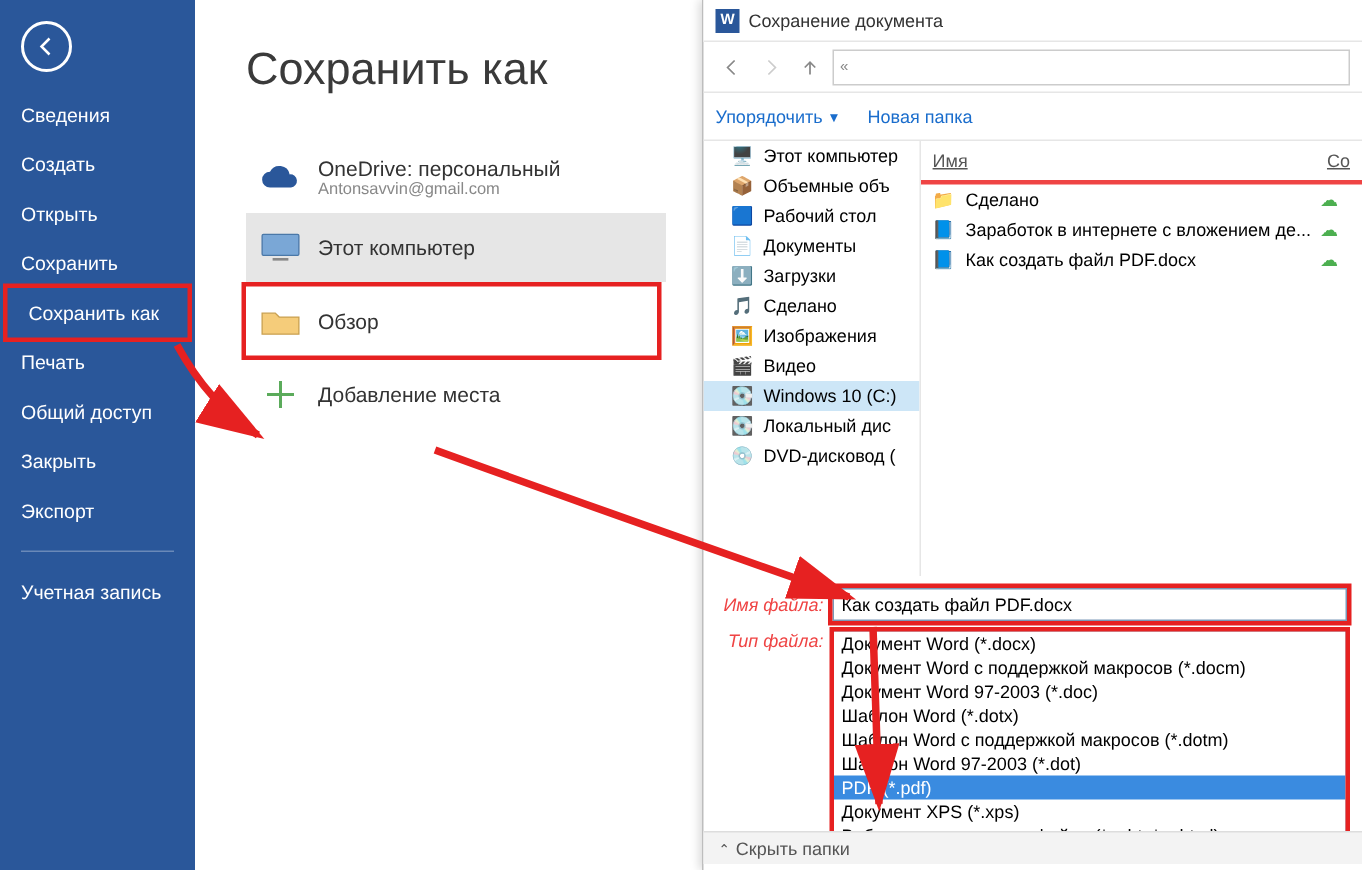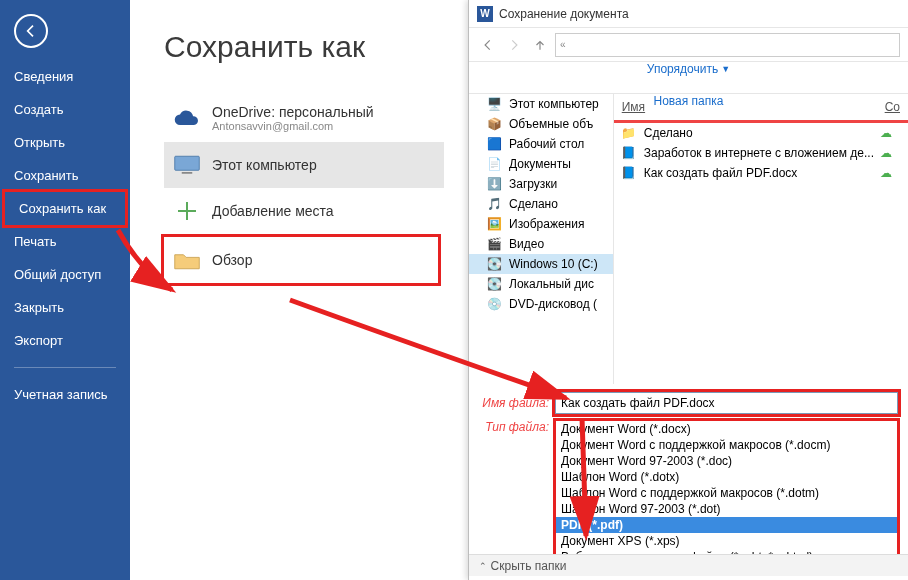--- a/index.html
+++ b/index.html
@@ -29,21 +29,21 @@
   
   .dialog { position: absolute; left: 468px; top: 0; width: 440px; height: 580px; background: #fff; border-left: 1px solid #bdbdbd; box-shadow: -2px 0 6px rgba(0,0,0,.15); }
   .dlg-titlebar { display: flex; align-items: center; height: 28px; padding: 0 8px; background: #fff; border-bottom: 1px solid #e6e6e6; }
   .dlg-word-icon { width: 16px; height: 16px; background: #2a579a; color: #fff; font-size: 10px; font-weight: bold; display: flex; align-items: center; justify-content: center; margin-right: 6px; }
   .dlg-title { font-size: 12px; color: #333; }
   .dlg-nav { display: flex; align-items: center; height: 34px; padding: 0 8px; gap: 4px; border-bottom: 1px solid #e6e6e6; }
   .nav-btn { width: 22px; height: 22px; display: flex; align-items: center; justify-content: center; color: #7a7a7a; cursor: pointer; }
   .crumb-bar { flex: 1; display: flex; align-items: center; gap: 2px; border: 1px solid #ccc; height: 24px; padding: 0 4px; font-size: 12px; color: #333; overflow: hidden; }
   .crumb-seg { padding: 0 4px; cursor: pointer; white-space: nowrap; }
   .crumb-sep { color: #888; font-size: 10px; }
-  .dlg-toolbar { display: flex; align-items: center; height: 32px; padding: 0 8px; gap: 18px; border-bottom: 1px solid #e6e6e6; flex-direction: column; }
+  .dlg-toolbar { display: flex; align-items: center; height: 32px; padding: 0 8px; gap: 18px; border-bottom: 1px solid #e6e6e6; }
   .tb-link { font-size: 12px; color: #1a6dcc; cursor: pointer; display: flex; align-items: center; gap: 3px; }
 
   .dlg-body { display: flex; height: 290px; }
   .tree { width: 150px; border-right: 1px solid #e6e6e6; overflow: hidden; font-size: 12px; }
   .tree-item { display: flex; align-items: center; gap: 6px; padding: 3px 4px 3px 18px; cursor: pointer; white-space: nowrap; }
   .tree-item.sel { background: #cde6f7; }
   .tree-icon { width: 16px; height: 14px; display: flex; align-items: center; justify-content: center; }
   .file-pane { flex: 1; font-size: 12px; }
   .fp-header { display: flex; padding: 6px 8px; color: #555; border-bottom: 3px solid #ef4444; text-decoration: underline; }
   .fp-header .col-name { flex: 1; }
@@ -54,21 +54,21 @@
 
   .dlg-fields { padding: 8px 10px 0 10px; font-size: 12px; }
   .field-row { display: flex; align-items: center; gap: 6px; margin-bottom: 6px; }
   .field-label { width: 70px; text-align: right; color: #ef4444; white-space: nowrap; font-style: italic; }
   .field-input { flex: 1; height: 22px; border: 1px solid #7a99b8; padding: 0 5px; font-size: 12px; background: #fff; }
   .field-hl { outline: 3px solid #e62121; }
 
   .dropdown { position: relative; flex: 1; }
   .dd-list { position: absolute; left: 0; top: 0; width: 100%; border: 1px solid #7a99b8; outline: 3px solid #e62121; outline-offset: -1px; background: #fff; max-height: 180px; overflow-y: hidden; }
   .dd-opt { padding: 1px 5px; font-size: 12px; white-space: nowrap; cursor: pointer; }
-  .dd-opt.sel { background: #3a8be0; color: #fff; font-weight: bold; }
+  .dd-opt.sel { background: #3a8be0; color: #fff; }
 
   .dlg-bottom { position: absolute; bottom: 4px; left: 0; right: 0; display: flex; align-items: center; padding: 0 10px; font-size: 12px; color: #555; background: #f3f3f3; height: 22px; border-top: 1px solid #ddd; }
   .hide-folders { cursor: pointer; display: flex; align-items: center; gap: 4px; }
 
   .author-row { margin-top: 34px; padding-left: 80px; font-size: 12px; color: #666; }
 </style>
 </head>
 <body>
 
 <div class="sidebar">
@@ -112,38 +112,38 @@
         <div class="loc-icon">
           <svg width="28" height="22" viewBox="0 0 32 24">
             <rect x="2" y="2" width="28" height="16" rx="1" fill="#7aa7d6" stroke="#4a78a8"></rect>
             <rect x="10" y="20" width="12" height="2" fill="#888"></rect>
           </svg>
         </div>
         <div>
           <div class="loc-text">Этот компьютер</div>
         </div>
       </div>
+      <div class="loc-item loc-highlight">
+        <div class="loc-icon">
+          <svg width="28" height="22" viewBox="0 0 32 24">
+            <path d="M2 6h10l3 3h15v13H2z" fill="#f5cc7a" stroke="#c9a050"></path>
+          </svg>
+        </div>
+        <div>
+          <div class="loc-text">Обзор</div>
+        </div>
+      </div>
       <div class="loc-item">
         <div class="loc-icon">
           <svg width="24" height="24" viewBox="0 0 24 24">
             <path d="M11 3h2v18h-2zM3 11h18v2H3z" fill="#5bab5b"></path>
           </svg>
         </div>
         <div>
           <div class="loc-text">Добавление места</div>
-        </div>
-      </div>
-      <div class="loc-item loc-highlight">
-        <div class="loc-icon">
-          <svg width="28" height="22" viewBox="0 0 32 24">
-            <path d="M2 6h10l3 3h15v13H2z" fill="#f5cc7a" stroke="#c9a050"></path>
-          </svg>
-        </div>
-        <div>
-          <div class="loc-text">Обзор</div>
         </div>
       </div>
     </div>
 </div>
 
 <div class="dialog">
   <div class="dlg-titlebar">
     <div class="dlg-word-icon">W</div>
     <div class="dlg-title">Сохранение документа</div>
   </div>

